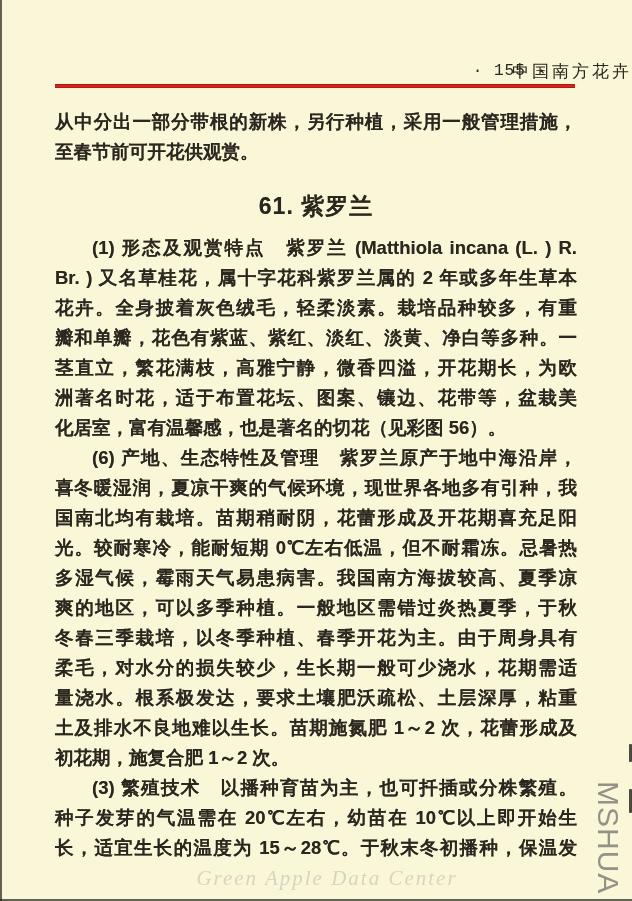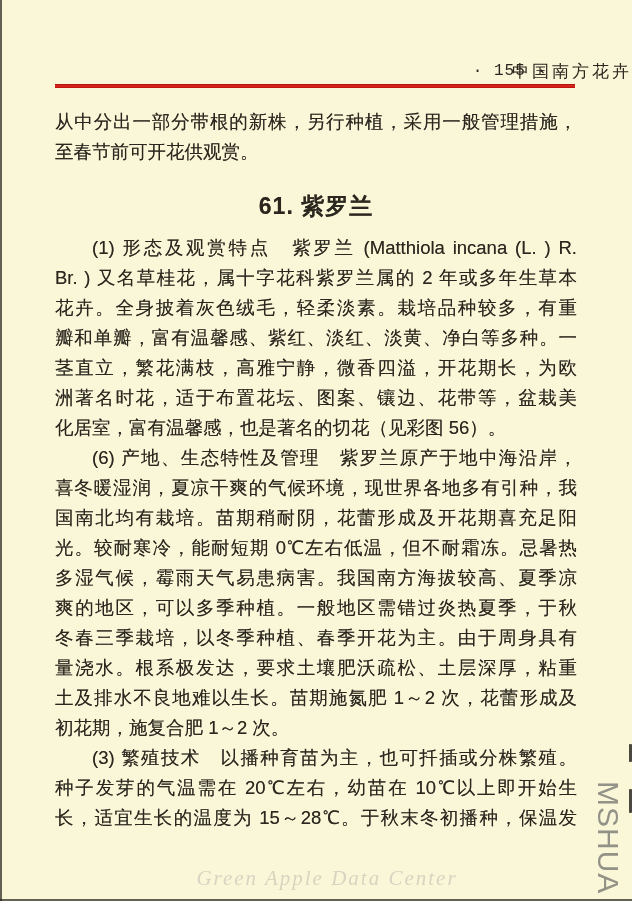--- a/index.html
+++ b/index.html
@@ -23,21 +23,21 @@
   }
   .red-rule{
     position:absolute;top:84px;left:55px;width:520px;height:4px;
     background:linear-gradient(180deg,#9c100e,#e02a1c 45%,#b80f0d);
   }
   .content{
     position:absolute;top:107px;left:55px;width:522px;
     font-size:18.5px;line-height:30px;
     text-shadow:0 0 .5px rgba(43,38,30,.55);
   }
-  .line{white-space:normal;}
+  .line{white-space:normal;font-weight:bold;}
   .line.fill{text-align:justify;text-align-last:justify;text-justify:inter-character;}
   .line.indent{text-indent:2em;}
   .heading{
     text-align:center;font-size:23px;font-weight:bold;
     line-height:30px;margin:24px 0 12px;letter-spacing:1px;
   }
   .wm-bottom{
     position:absolute;top:866px;left:0;width:100%;text-align:center;
     padding-left:22px;box-sizing:border-box;
     font-family:"Liberation Serif",serif;font-style:italic;
@@ -61,31 +61,32 @@
 <div class="page-number">· 155 ·</div>
 <div class="red-rule"></div>
 
 <div class="content">
     <div class="line fill">从中分出一部分带根的新株，另行种植，采用一般管理措施，</div>
     <div class="line">至春节前可开花供观赏。</div>
     <div class="heading">61. 紫罗兰</div>
     <div class="line fill indent">(1) 形态及观赏特点　紫罗兰 (Matthiola incana (L. ) R.</div>
     <div class="line fill">Br. ) 又名草桂花，属十字花科紫罗兰属的 2 年或多年生草本</div>
     <div class="line fill">花卉。全身披着灰色绒毛，轻柔淡素。栽培品种较多，有重</div>
-    <div class="line fill">瓣和单瓣，富有温馨感、紫红、淡红、淡黄、净白等多种。一</div>
+    <div class="line fill">瓣和单瓣，花色有紫蓝、紫红、淡红、淡黄、净白等多种。一</div>
     <div class="line fill">茎直立，繁花满枝，高雅宁静，微香四溢，开花期长，为欧</div>
     <div class="line fill">洲著名时花，适于布置花坛、图案、镶边、花带等，盆栽美</div>
     <div class="line">化居室，富有温馨感，也是著名的切花（见彩图 56）。</div>
     <div class="line fill indent">(6) 产地、生态特性及管理　紫罗兰原产于地中海沿岸，</div>
     <div class="line fill">喜冬暖湿润，夏凉干爽的气候环境，现世界各地多有引种，我</div>
     <div class="line fill">国南北均有栽培。苗期稍耐阴，花蕾形成及开花期喜充足阳</div>
     <div class="line fill">光。较耐寒冷，能耐短期 0℃左右低温，但不耐霜冻。忌暑热</div>
     <div class="line fill">多湿气候，霉雨天气易患病害。我国南方海拔较高、夏季凉</div>
     <div class="line fill">爽的地区，可以多季种植。一般地区需错过炎热夏季，于秋</div>
     <div class="line fill">冬春三季栽培，以冬季种植、春季开花为主。由于周身具有</div>
+    <div class="line fill">柔毛，对水分的损失较少，生长期一般可少浇水，花期需适</div>
     <div class="line fill">量浇水。根系极发达，要求土壤肥沃疏松、土层深厚，粘重</div>
     <div class="line fill">土及排水不良地难以生长。苗期施氮肥 1～2 次，花蕾形成及</div>
     <div class="line">初花期，施复合肥 1～2 次。</div>
     <div class="line fill indent">(3) 繁殖技术　以播种育苗为主，也可扦插或分株繁殖。</div>
     <div class="line fill">种子发芽的气温需在 20℃左右，幼苗在 10℃以上即开始生</div>
     <div class="line fill">长，适宜生长的温度为 15～28℃。于秋末冬初播种，保温发</div>
   </div>
 
 <div class="wm-bottom">Green Apple Data Center</div>
 <div class="wm-side">MSHUA</div>

